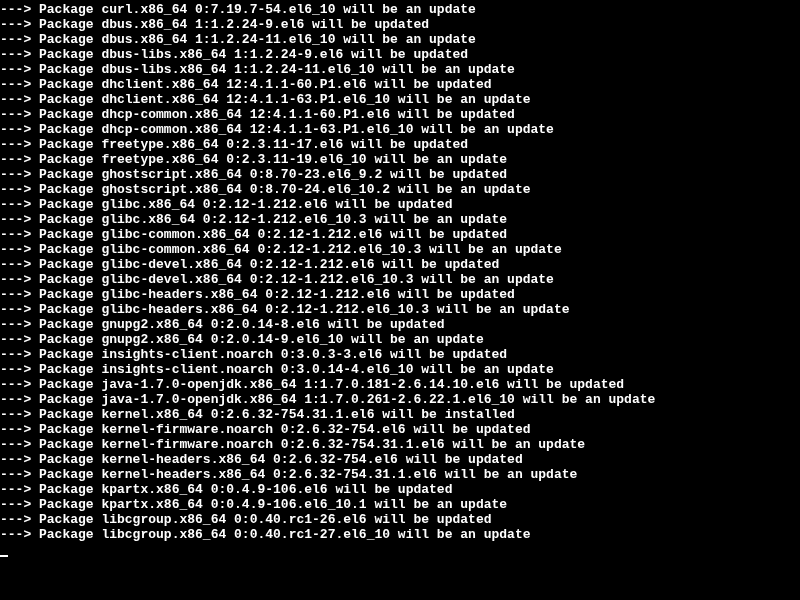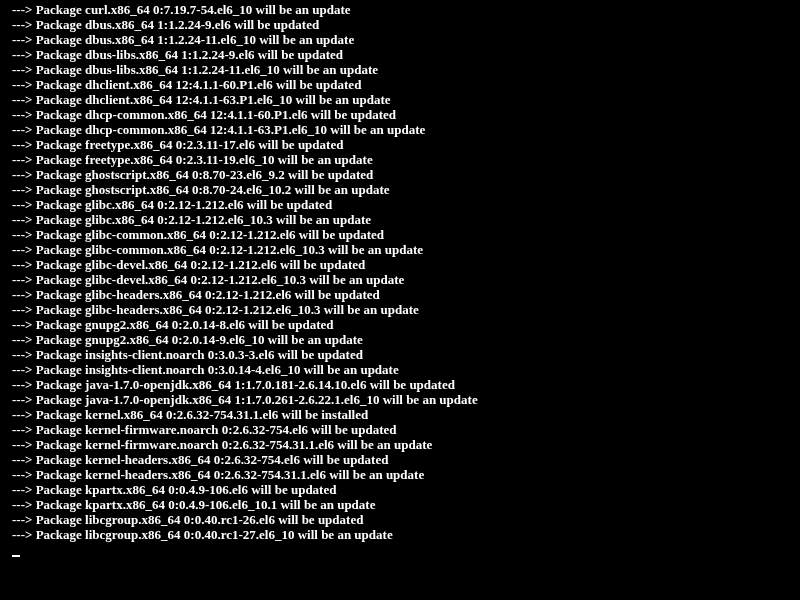--- a/index.html
+++ b/index.html
@@ -9,23 +9,22 @@
     color: #fff;
     font-family: "Courier New", Courier, monospace;
     font-size: 13px;
     line-height: 15px;
     font-weight: bold;
     width: 800px;
     height: 600px;
     overflow: hidden;
   }
   .terminal {
-    padding: 2px 2px 2px 12px;
+    padding: 2px 2px 2px 0;
     white-space: pre;
-    font-family: Liberation Serif, serif;
   }
   .line { display: block; }
   .cursor {
     display: inline-block;
     width: 8px;
     height: 2px;
     background: #fff;
     margin-top: 13px;
     vertical-align: top;
   }

